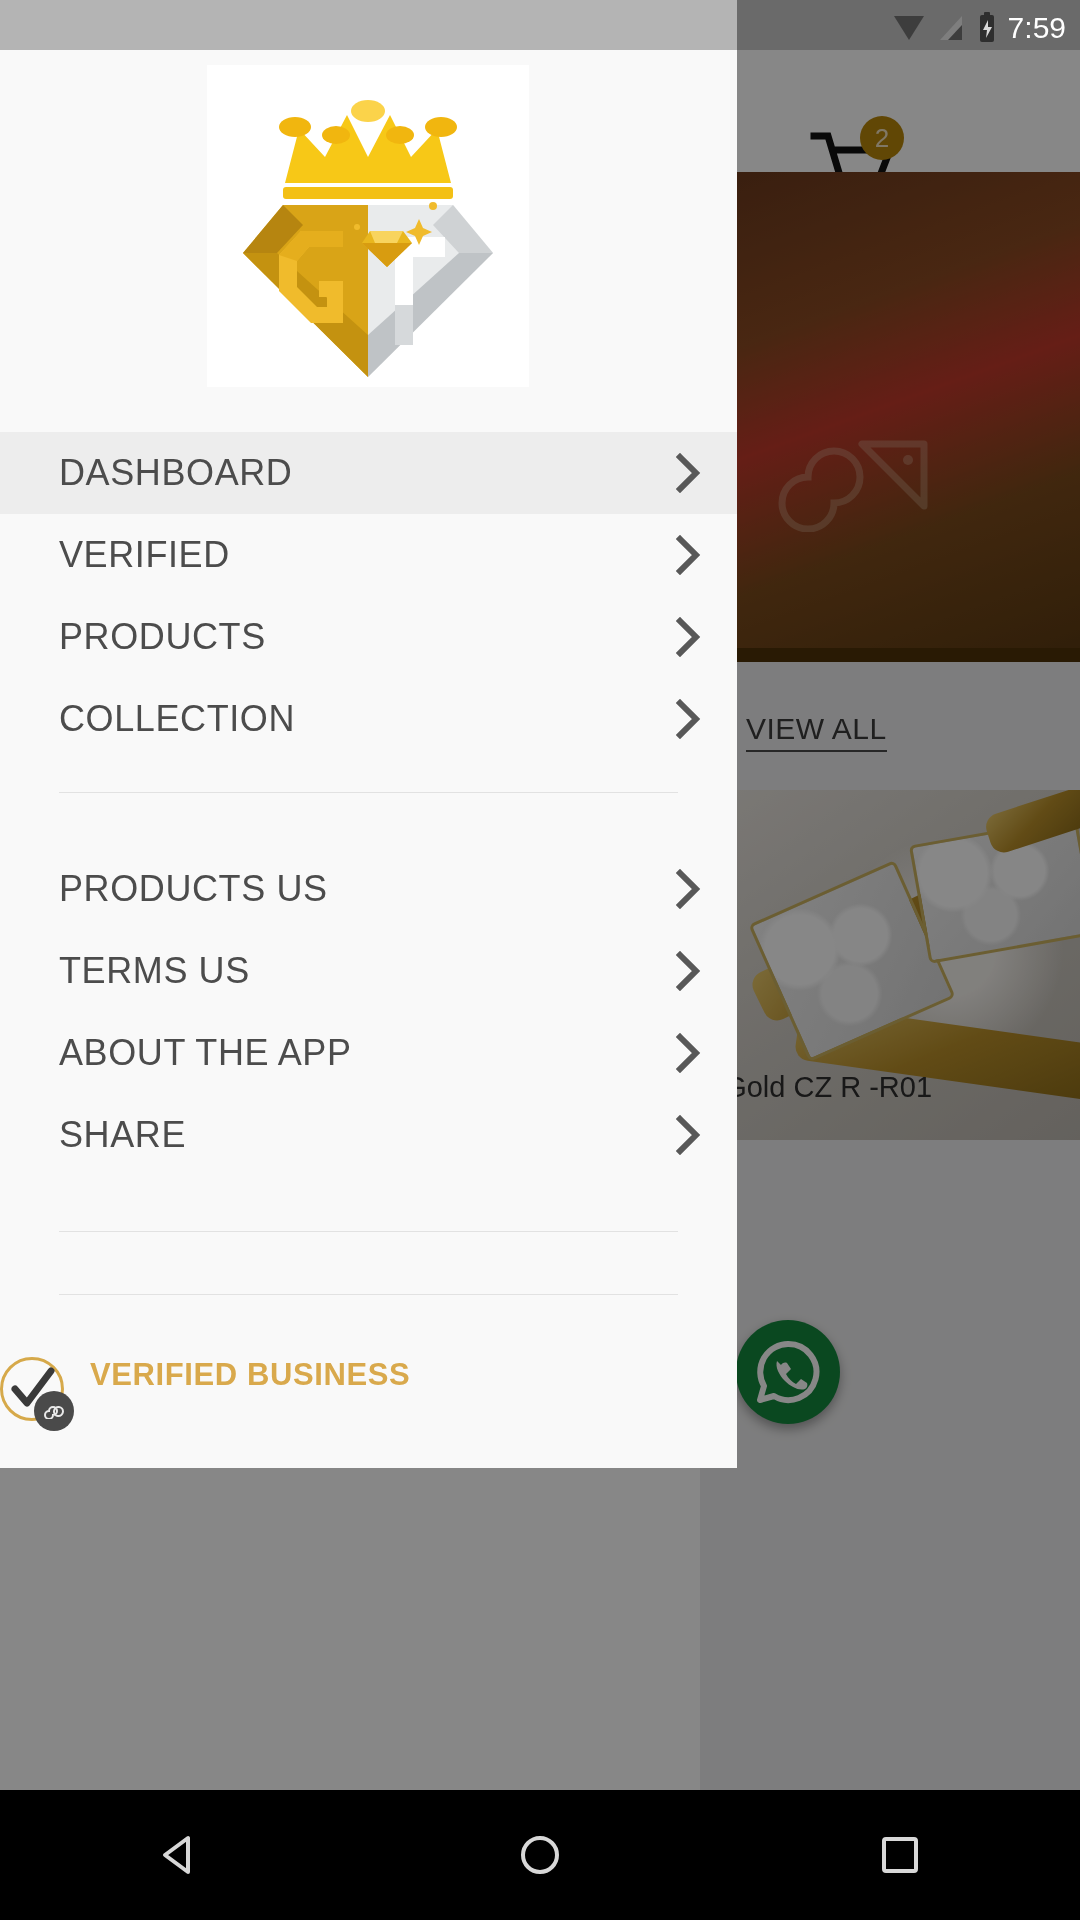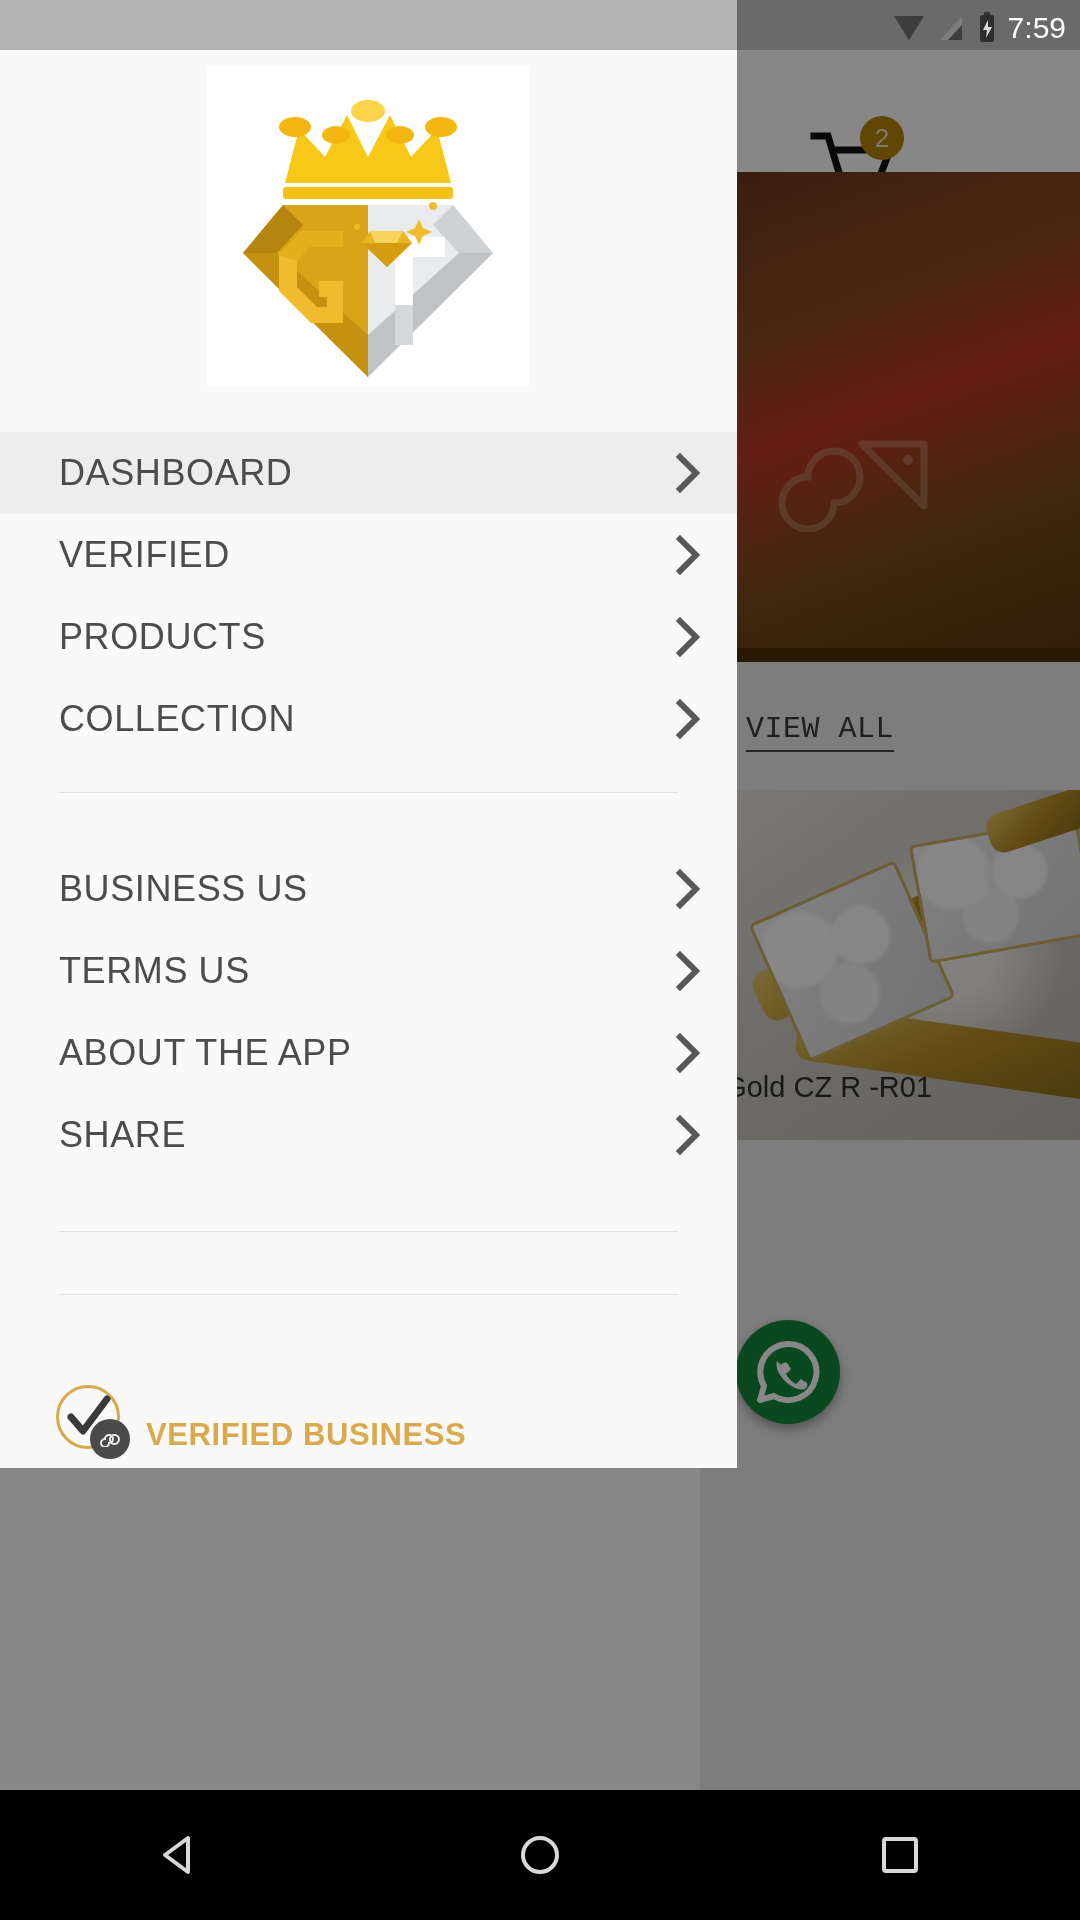--- a/index.html
+++ b/index.html
@@ -42,21 +42,21 @@
     position:absolute; left:50px; top:250px; width:200px; height:110px;
     opacity:.28;
   }
   #content-strip {
     position:absolute; left:700px; top:662px; width:380px; height:1128px;
     background:#ededee;
   }
   #view-all {
     position:absolute; left:746px; top:712px;
     font-size:30px; color:#3b3b3b; letter-spacing:.5px;
-    border-bottom:2px solid #4a4a4a; padding-bottom:4px;font-family:Liberation Mono, monospace;
+    border-bottom:2px solid #4a4a4a; padding-bottom:4px;
   }
   #product-card {
     position:absolute; left:736px; top:790px; width:344px; height:350px;
     background:#d8d6d2;
     background-image:
       radial-gradient(circle at 62% 46%, #f4f1ec 0 16%, rgba(244,241,236,0) 40%),
       linear-gradient(145deg,#e6e2dc 0%,#cfcbc4 48%,#bdb8b0 100%);
     overflow:hidden;
   }
   .ring-band {
@@ -134,21 +134,21 @@
   }
   .divider {
     height:1px; background:#e2e2e2; margin:0 59px;
   }
   .gap-sm { height:32px; background:#f9f9f9; }
   .gap-md { height:55px; background:#f9f9f9; }
   .gap-lg { height:62px; background:#f9f9f9; }
 
   
   #verified-row {
-    display:flex; align-items:flex-end; padding-left:56px; height:96px;
+    display:flex; align-items:flex-start; height:96px;
     background:#f9f9f9;
   }
   #verified-mark {
     position:relative; width:68px; height:68px; flex:0 0 68px;
   }
   #verified-circle {
     position:absolute; left:0; top:0; width:64px; height:64px;
     border:3px solid #d6a94a; border-radius:50%;
   }
   #verified-check {
@@ -312,21 +312,21 @@
       </svg>
     </div>
   </div>
 
   <div class="gap-sm"></div>
   <div class="divider"></div>
   <div class="gap-md"></div>
 
   <div class="menu-group">
     <div class="menu-item">
-      <span class="menu-label">BUSINESS US</span>
+      <span class="menu-label">PRODUCTS US</span>
       <svg class="menu-chevron" viewBox="0 0 26 40">
         <path d="M4 4 L20 20 L4 36" fill="none" stroke="#585858" stroke-width="6" stroke-linecap="square"></path>
       </svg>
     </div>
     <div class="menu-item">
       <span class="menu-label">TERMS US</span>
       <svg class="menu-chevron" viewBox="0 0 26 40">
         <path d="M4 4 L20 20 L4 36" fill="none" stroke="#585858" stroke-width="6" stroke-linecap="square"></path>
       </svg>
     </div>

